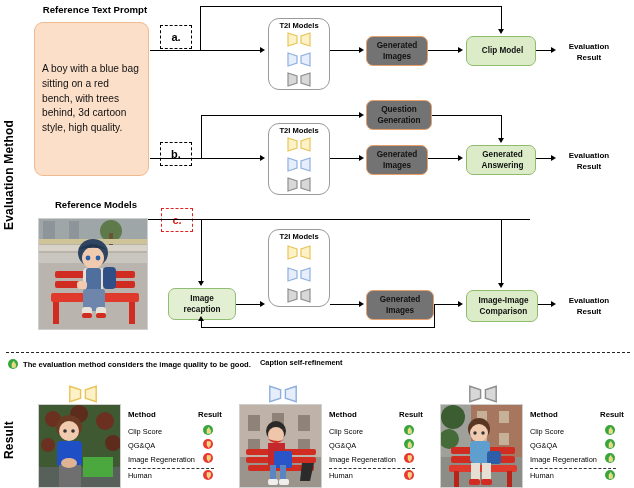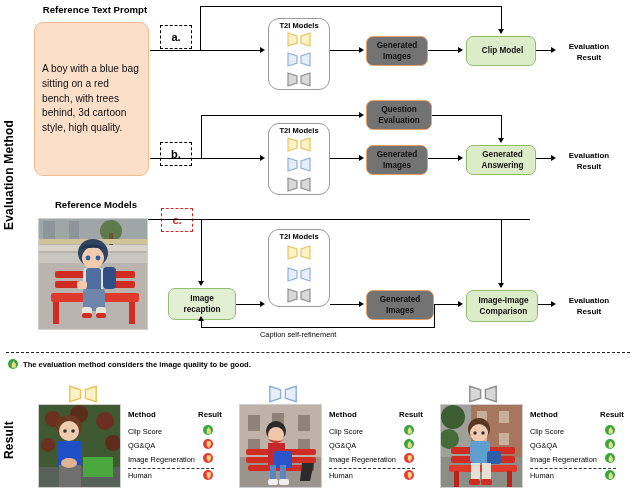--- a/index.html
+++ b/index.html
@@ -37,21 +37,21 @@
   
   .t2i{position:absolute;border:1px solid #9a9a9a;border-radius:11px;background:#fff;
        box-sizing:border-box;}
   .t2i .t2i-title{position:absolute;left:0;right:0;top:2px;text-align:center;
        font-size:7.6px;font-weight:bold;color:#000;}
   .unet{position:absolute;left:50%;transform:translateX(-50%);width:24px;height:15px;}
 
   
   .plain{position:absolute;font-size:8px;font-weight:bold;text-align:center;
          line-height:1.35;color:#000;}
-  .smalltxt{position:absolute;font-size:7.4px;font-weight:normal;color:#000;}
+  .smalltxt{position:absolute;font-size:7.4px;font-weight:bold;color:#000;margin-top:28px;}
 
   
   .ln{position:absolute;background:#000;}
   .hl{height:1.4px;}
   .vl{width:1.4px;}
   .arrow{position:absolute;width:0;height:0;}
   .ar-r{border-top:3.4px solid transparent;border-bottom:3.4px solid transparent;
         border-left:5.4px solid #000;}
   .ar-d{border-left:3.4px solid transparent;border-right:3.4px solid transparent;
         border-top:5.4px solid #000;}
@@ -136,21 +136,21 @@
     <svg class="unet" style="top:33px;" viewBox="0 0 24 15">
       <polygon points="1,1 10,4 10,11 1,14" fill="#e6eefb" stroke="#8fb0de" stroke-width="1.2"></polygon>
       <polygon points="23,1 14,4 14,11 23,14" fill="#e6eefb" stroke="#8fb0de" stroke-width="1.2"></polygon>
     </svg>
     <svg class="unet" style="top:53px;" viewBox="0 0 24 15">
       <polygon points="1,1 10,4 10,11 1,14" fill="#d8d8d8" stroke="#8f8f8f" stroke-width="1.2"></polygon>
       <polygon points="23,1 14,4 14,11 23,14" fill="#d8d8d8" stroke="#8f8f8f" stroke-width="1.2"></polygon>
     </svg>
   </div>
 
-  <div class="node orange" style="left:366px;top:100px;width:66px;height:30px;">Question Evaluation</div>
+  <div class="node orange" style="left:366px;top:100px;width:66px;height:30px;">Question Generation</div>
   <div class="node orange" style="left:366px;top:145px;width:62px;height:30px;">Generated Images</div>
   <div class="node green" style="left:466px;top:145px;width:70px;height:30px;">Generated Answering</div>
   <div class="plain" style="left:558px;top:151px;width:62px;">Evaluation Result</div>
 
   <div class="ln hl" style="left:150px;top:158px;width:112px;"></div>
   <div class="arrow ar-r" style="left:260px;top:155px;"></div>
   <div class="ln vl" style="left:201px;top:115px;height:44px;"></div>
   <div class="ln hl" style="left:201px;top:115px;width:158px;"></div>
   <div class="arrow ar-r" style="left:359px;top:112px;"></div>
   <div class="ln hl" style="left:330px;top:158px;width:30px;"></div>

